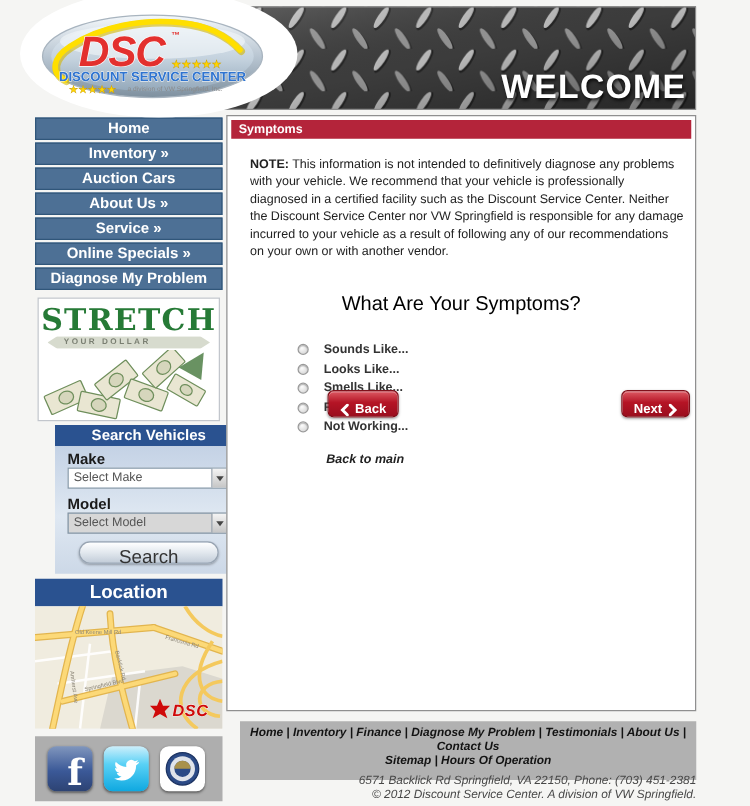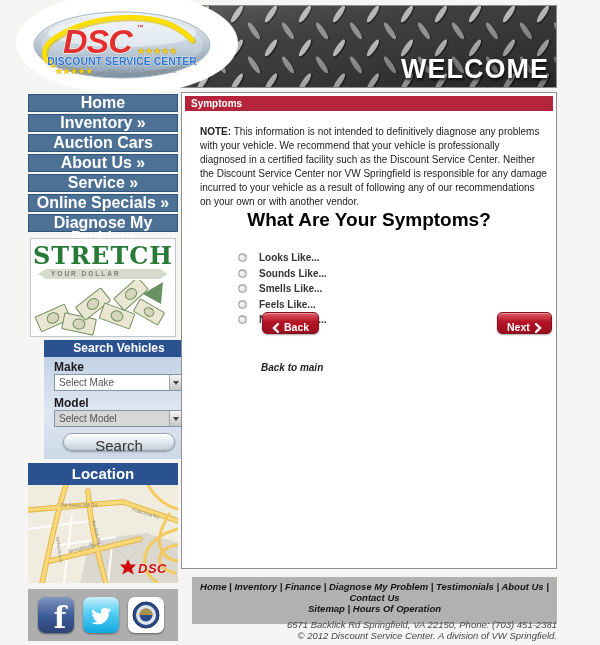--- a/index.html
+++ b/index.html
@@ -12,21 +12,21 @@
   .plate svg { display:block; }
   .welcome { position:absolute; right:8px; bottom:3px; font-size:27px; font-weight:bold; color:#fff;
              letter-spacing:1px; text-shadow:1px 2px 3px rgba(0,0,0,.85); z-index:3; }
   .logo-blob { position:absolute; left:16px; top:-8px; width:222px; height:102px; background:#fff;
                border-radius:50%; z-index:1; }
   .logo { position:absolute; left:33px; top:11px; width:178px; height:68px; z-index:2; cursor:pointer; }
 
   
   .nav { position:absolute; left:28px; top:94px; width:150px; }
   .nav-item { height:18px; margin-bottom:2px; background:#4d7095; border:1px solid #30567a;
-              color:#fff; font-weight:bold; font-size:16px; text-align:center; line-height:15px; cursor:pointer; }
+              color:#fff; font-weight:bold; font-size:12px; text-align:center; line-height:15px; cursor:pointer; }
 
   .ad { position:absolute; left:30px; top:238px; width:146px; height:99px; background:#fff;
         border:1px solid #c2c6cc; overflow:hidden; cursor:pointer; }
   .ad-title { text-align:center; font-family:"DejaVu Serif", serif; font-weight:bold; font-size:24px;
               color:#267a36; letter-spacing:1px; margin-top:5px; line-height:1; }
   .ad-banner { margin:1px 7px 0; height:10px; background:#d7dbce; line-height:10px; padding-left:13px;
                font-size:6.5px; font-weight:bold; color:#7a7f72; letter-spacing:2px;
                clip-path:polygon(0 50%,6% 0,94% 0,100% 50%,94% 100%,6% 100%); }
   .ad-money { display:block; margin-top:1px; }
 
@@ -60,21 +60,21 @@
         overflow:hidden; padding-left:8px; }
   .tw { background:linear-gradient(#cdeffb,#59d1f6 40%,#0fa8e0); display:flex; align-items:center; justify-content:center; }
   .seal { background:#fff; display:flex; align-items:center; justify-content:center; }
 
   
   .content { position:absolute; left:181px; top:92px; width:376px; height:477px; background:#fff;
              border:1px solid #8f8f8f; }
   .section-bar { margin:3px; height:15px; background:#b4243a; color:#fff; font-weight:bold;
                  font-size:10px; line-height:15px; padding-left:6px; }
   .note { margin:14px 10px 0 18px; width:348px; font-size:10px; color:#222; line-height:1.4; }
-  .question { text-align:center; font-weight:bold; font-size:19px; color:#000; }
+  .question { margin-top:26px; text-align:center; font-weight:normal; font-size:16px; color:#000; }
   .options { margin:21px 0 0 56px; }
   .opt { display:flex; align-items:center; margin-bottom:4.5px; cursor:pointer; }
   .radio { width:9px; height:9px; border-radius:50%; border:1px solid #999;
            background:radial-gradient(circle at 35% 30%, #fff, #cfcfcf);
            box-shadow:inset 0 1px 1px rgba(0,0,0,.25); flex:0 0 auto; }
   .opt-label { margin-left:12px; font-size:10px; font-weight:bold; color:#333; }
   .btn { position:absolute; height:22px; border-radius:5px; padding:0 9px;
          background:linear-gradient(#dd5a64,#b51425 45%,#9a0e1e); border:1px solid #80101b;
          color:#fff; font-weight:bold; font-size:10.5px; display:flex; align-items:flex-end;
          justify-content:center; gap:5px; cursor:pointer;
@@ -273,25 +273,25 @@
   <div class="content">
     <div class="section-bar">Symptoms</div>
     <div class="note">
       <b>NOTE:</b>
       <span>This information is not intended to definitively diagnose any problems with your vehicle. We recommend that your vehicle is professionally diagnosed in a certified facility such as the Discount Service Center. Neither the Discount Service Center nor VW Springfield is responsible for any damage incurred to your vehicle as a result of following any of our recommendations on your own or with another vendor.</span>
     </div>
     <div class="question">What Are Your Symptoms?</div>
     <div class="options">
       <div class="opt">
         <span class="radio"></span>
+        <span class="opt-label">Sounds Like...</span>
+      </div>
+      <div class="opt">
+        <span class="radio"></span>
         <span class="opt-label">Looks Like...</span>
-      </div>
-      <div class="opt">
-        <span class="radio"></span>
-        <span class="opt-label">Sounds Like...</span>
       </div>
       <div class="opt">
         <span class="radio"></span>
         <span class="opt-label">Smells Like...</span>
       </div>
       <div class="opt">
         <span class="radio"></span>
         <span class="opt-label">Feels Like...</span>
       </div>
       <div class="opt">

